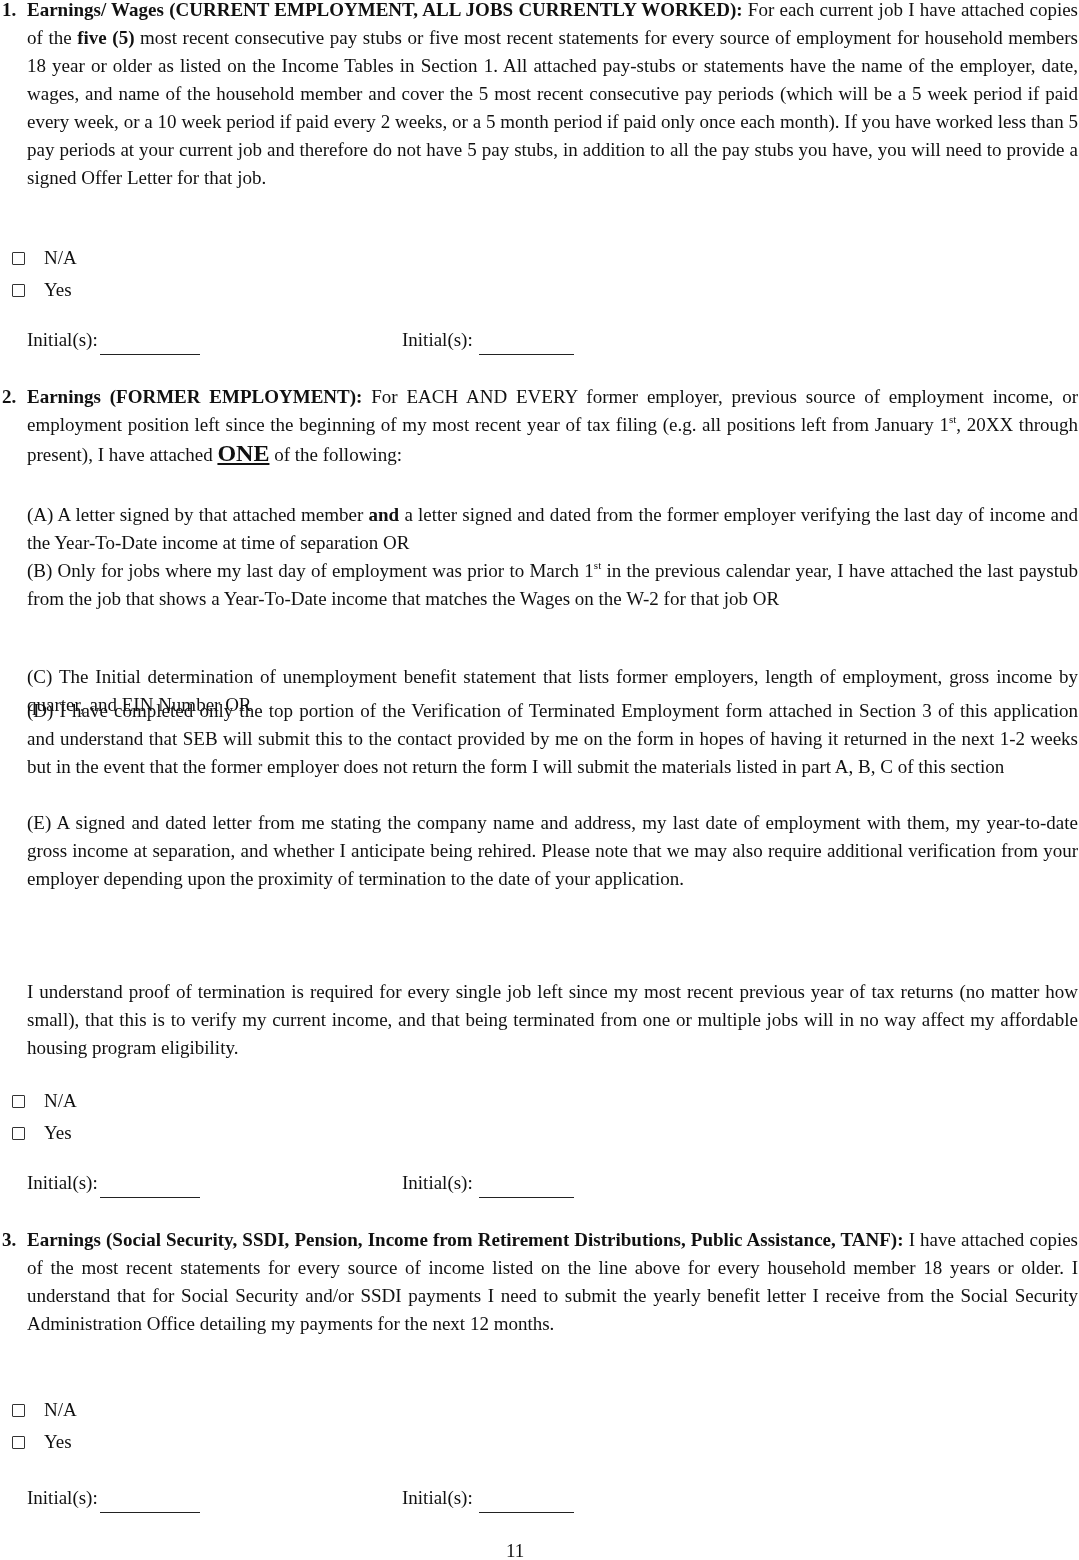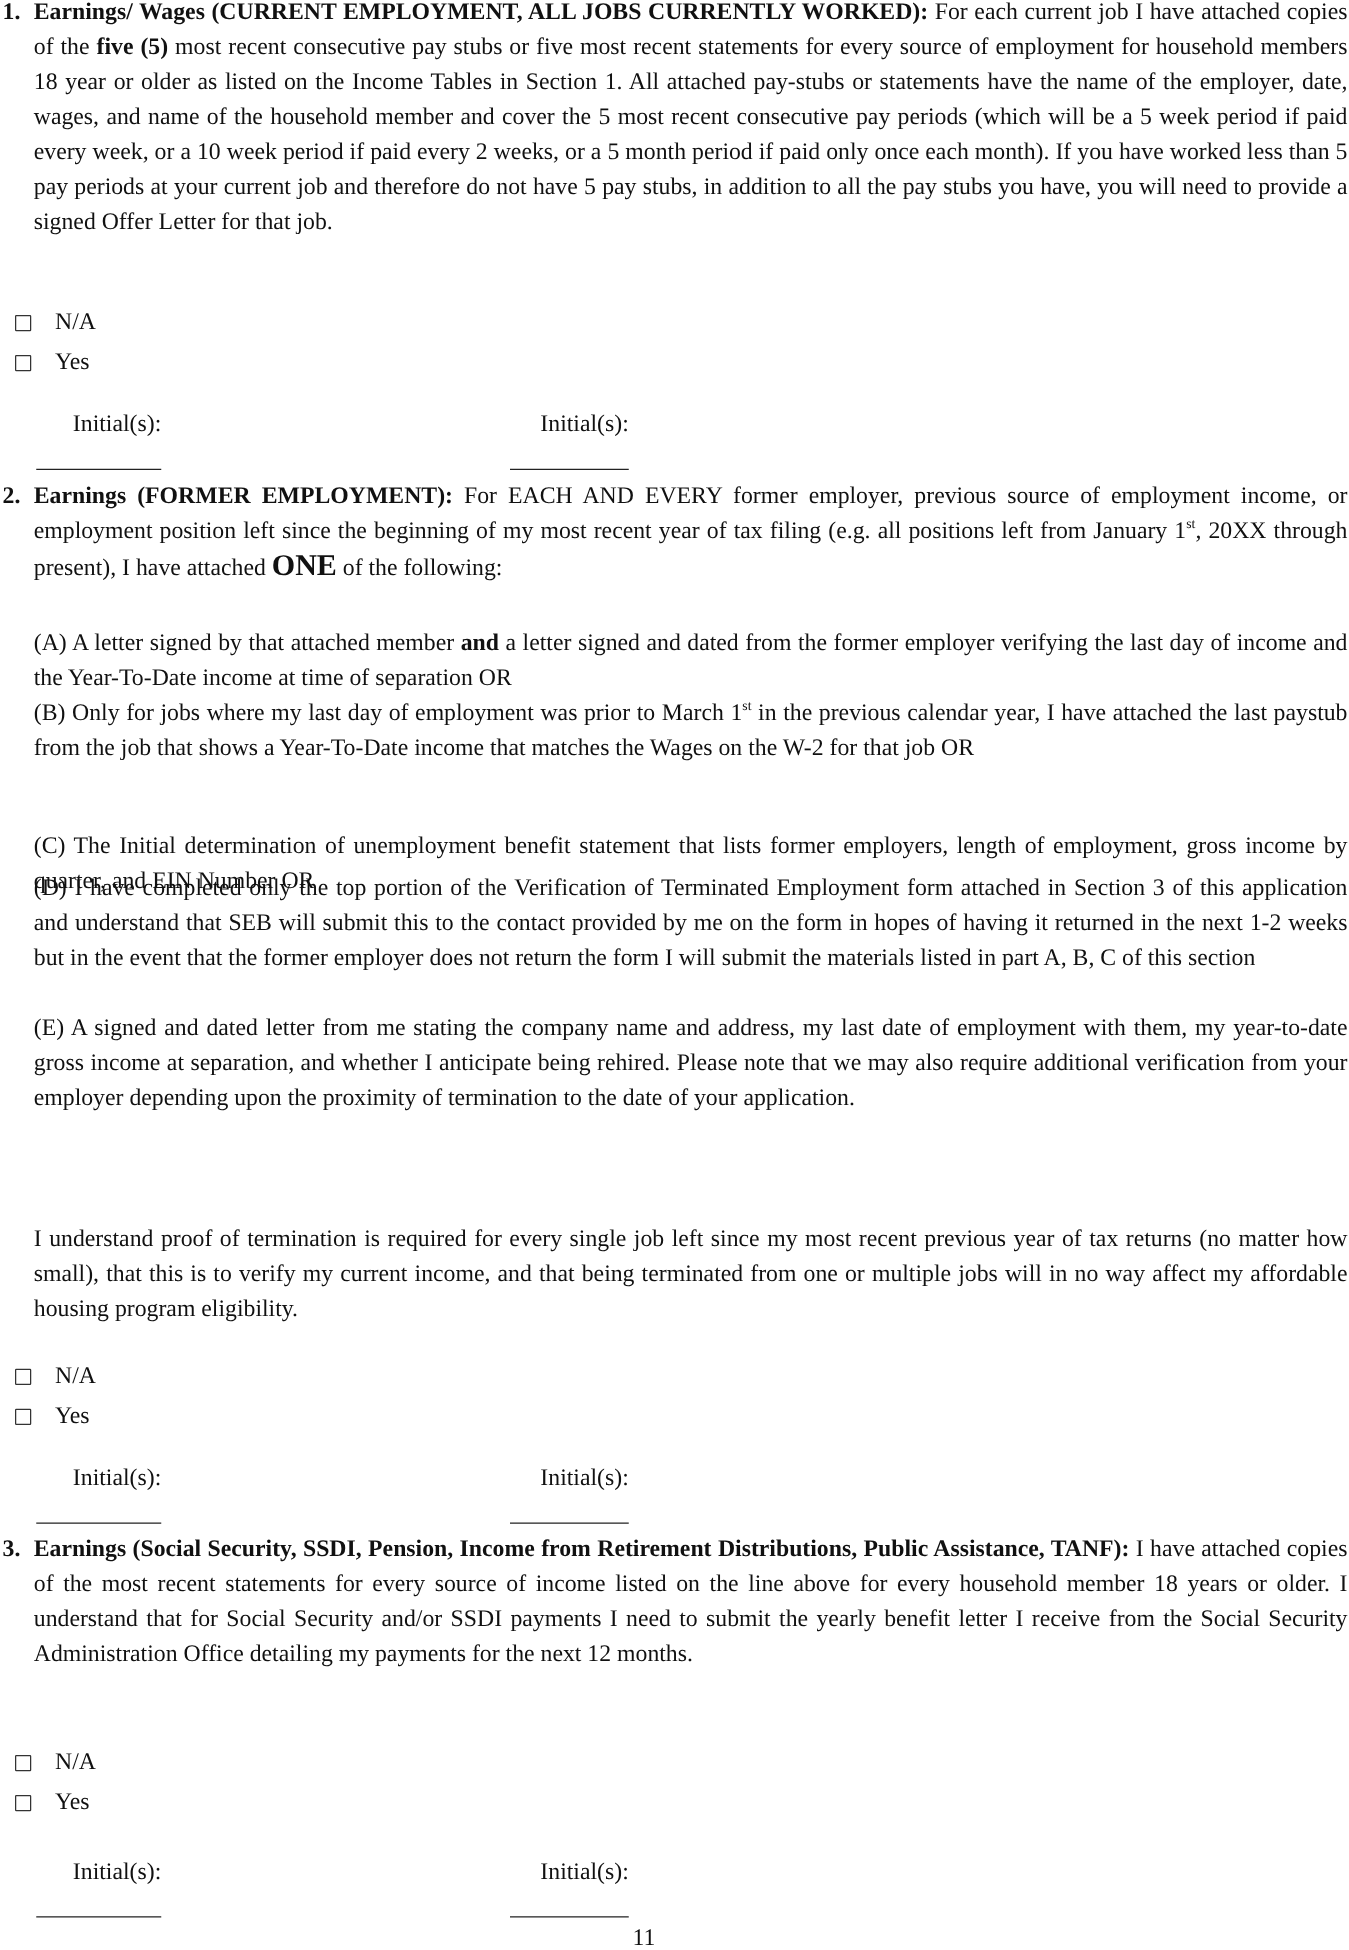--- a/index.html
+++ b/index.html
@@ -9,30 +9,30 @@
     color: #111111; font-size: 19px;
   }
   .page { position: absolute; left: 0; top: 0; width: 1079px; height: 1560px; }
   .para {
     position: absolute; left: 27px; width: 1051px;
     line-height: 28px; text-align: justify; margin: 0;
   }
   .num { position: absolute; left: 2px; font-weight: bold; line-height: 28px; }
   .para.lastline-left { text-align-last: left; }
   .b { font-weight: bold; }
-  .u1 { font-weight: bold; font-size: 24px; }
+  .u1 { font-weight: bold; text-decoration: underline; font-size: 24px; }
   sup { font-size: 11px; line-height: 0; vertical-align: 8px; }
   .cb {
     position: absolute; left: 12px; display: flex; align-items: center; line-height: 30px;
   }
   .box {
     width: 11px; height: 11px; border: 1px solid #333; display: inline-block;
     margin-right: 19px; border-radius: 1px; cursor: pointer;
   }
-  .initial { position: absolute; line-height: 30px; display: flex; align-items: flex-end; flex-direction: column; }
+  .initial { position: absolute; line-height: 30px; display: flex; align-items: flex-end; }
   .line { display: inline-block; border-bottom: 1px solid #222; height: 20px; margin-left: 2px; }
   .pagenum { position: absolute; left: 506px; top: 1540px; font-size: 19px; }
 </style>
 </head>
 <body>
 
 <div class="page">
 
   <span class="num" style="top:-4px;">1.</span>
   <p class="para lastline-left" style="top:-4px;"><span class="b">Earnings/ Wages (CURRENT EMPLOYMENT, ALL JOBS CURRENTLY WORKED):</span><span> For each current job I have attached copies of the </span><span class="b">five (5)</span><span> most recent consecutive pay stubs or five most recent statements for every source of employment for household members 18 year or older as listed on the Income Tables in Section 1.  All attached pay-stubs or statements have the name of the employer, date, wages, and name of the household member and cover the 5 most recent consecutive pay periods (which will be a 5 week period if paid every week, or a 10 week period if paid every 2 weeks, or a 5 month period if paid only once each month). If you have worked less than 5 pay periods at your current job and therefore do not have 5 pay stubs, in addition to all the pay stubs you have, you will need to provide a signed Offer Letter for that job.</span></p>

